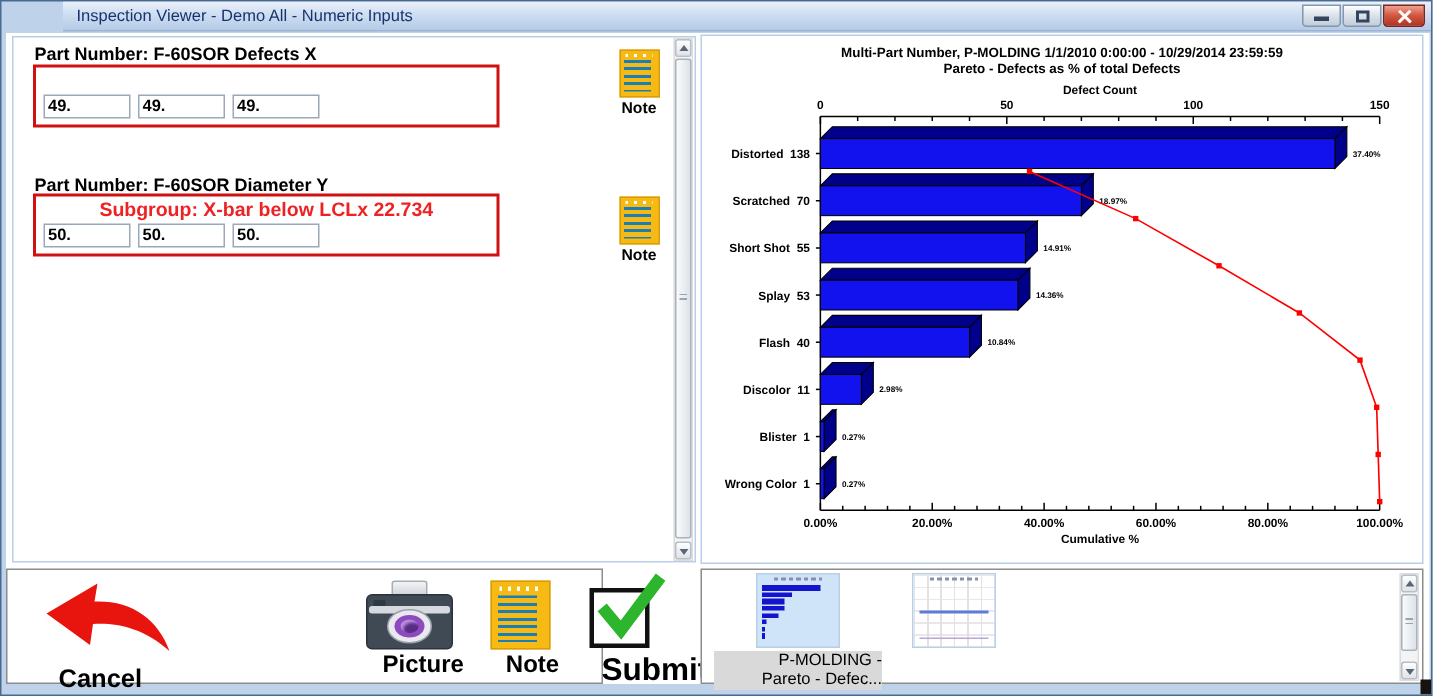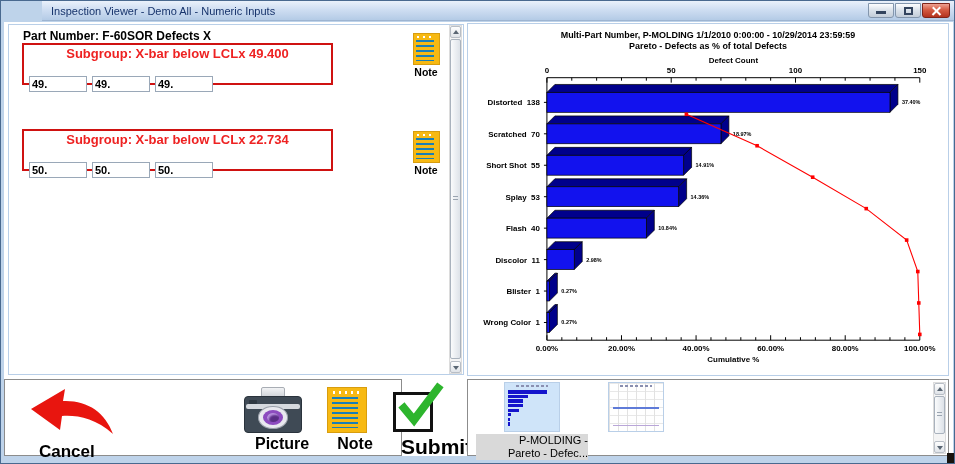--- a/index.html
+++ b/index.html
@@ -21,21 +21,21 @@
   .glyph-x1 { transform:rotate(45deg); } .glyph-x2 { transform:rotate(-45deg); }
 
   .content { position:absolute; top:21px; left:3px; width:949px; height:434px; background:#fff; }
 
   
   .left-panel { position:absolute; left:4px; top:2px; width:456px; height:351px;
                 background:#fff; border:1px solid #b9cfe8; }
   .part-label { position:absolute; left:14px; font-size:12px; font-weight:bold; color:#000; }
   .warn-box { position:absolute; left:13px; width:311px; height:42px; border:2px solid #cf1211; background:#fff; }
   .warn-text { text-align:center; margin-top:1px; font-size:13px; font-weight:bold; color:#ee2222; }
-  .inputs-row { position:absolute; left:5px; top:31px; display:flex; gap:5px; }
+  .inputs-row { position:absolute; left:5px; top:18px; display:flex; gap:5px; }
   .num-input { width:58px; height:16px; border:1px solid #9aa8b8; font-family:"Liberation Sans",sans-serif;
                font-size:11px; font-weight:bold; padding:0 2px; color:#000; }
   
   .note-icon { position:relative; background:#f7b913; border:1px solid #d89d0e; }
   .note-icon .dots { position:absolute; top:6%; left:14%; right:14%; height:7%;
                      background:repeating-linear-gradient(90deg,#fff 0 2px,rgba(0,0,0,0) 2px 6px); }
   .note-icon .lines { position:absolute; top:20%; left:10%; right:20%; bottom:10%;
                       background:repeating-linear-gradient(180deg,#1b7fb5 0 2px,rgba(0,0,0,0) 2px 5px); }
   .note-btn { position:absolute; width:36px; text-align:center; cursor:pointer; }
   .note-btn .note-icon { width:27px; height:32px; margin:0 auto; }
@@ -132,35 +132,35 @@
         </div>
     </div>
   </div>
 
   <div class="content">
 
     <div class="left-panel">
 
       <div class="part-label" style="top:4px;">Part Number: F-60SOR Defects X</div>
       <div class="warn-box" style="top:18px;">
-        <div class="warn-text">Subgroup: X-bar below LCLx 49.400</div>
         <div class="inputs-row">
           <input class="num-input" value="49." style="">
           <input class="num-input" value="49." style="">
           <input class="num-input" value="49." style="">
         </div>
       </div>
       <div class="note-btn" style="left:399px; top:8px;">
         <div class="note-icon">
             <div class="dots"></div>
             <div class="lines"></div>
           </div>
         <div class="note-caption">Note</div>
       </div>
 
+      <div class="part-label" style="top:91px;">Part Number: F-60SOR Diameter Y</div>
       <div class="warn-box" style="top:104px;">
         <div class="warn-text">Subgroup: X-bar below LCLx 22.734</div>
         <div class="inputs-row">
           <input class="num-input" value="50." style="">
           <input class="num-input" value="50." style="">
           <input class="num-input" value="50." style="">
         </div>
       </div>
       <div class="note-btn" style="left:399px; top:106px;">
         <div class="note-icon">

